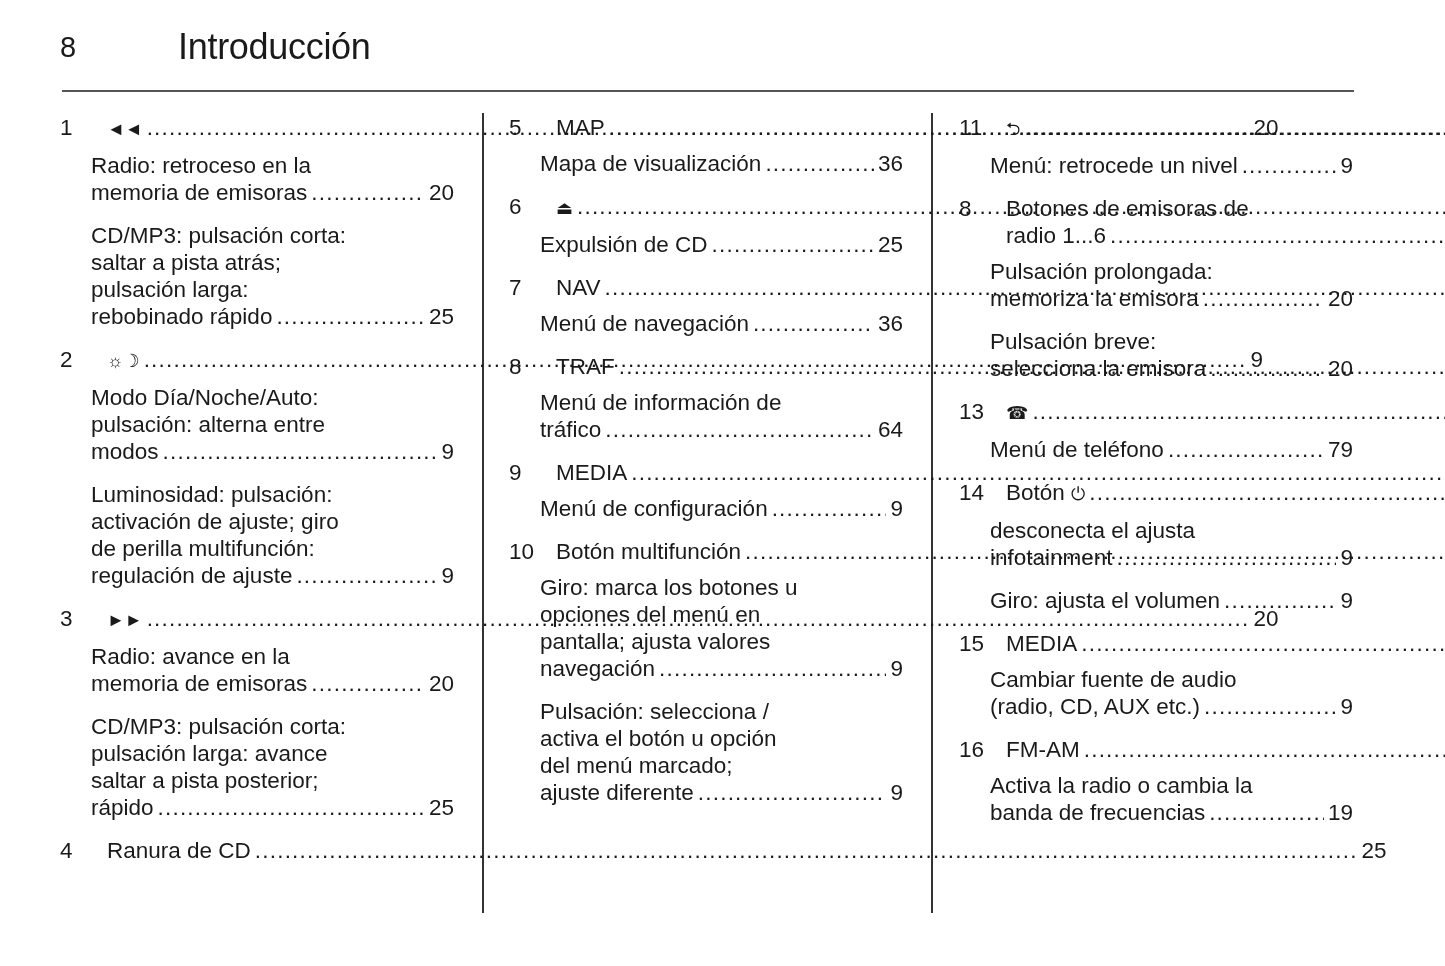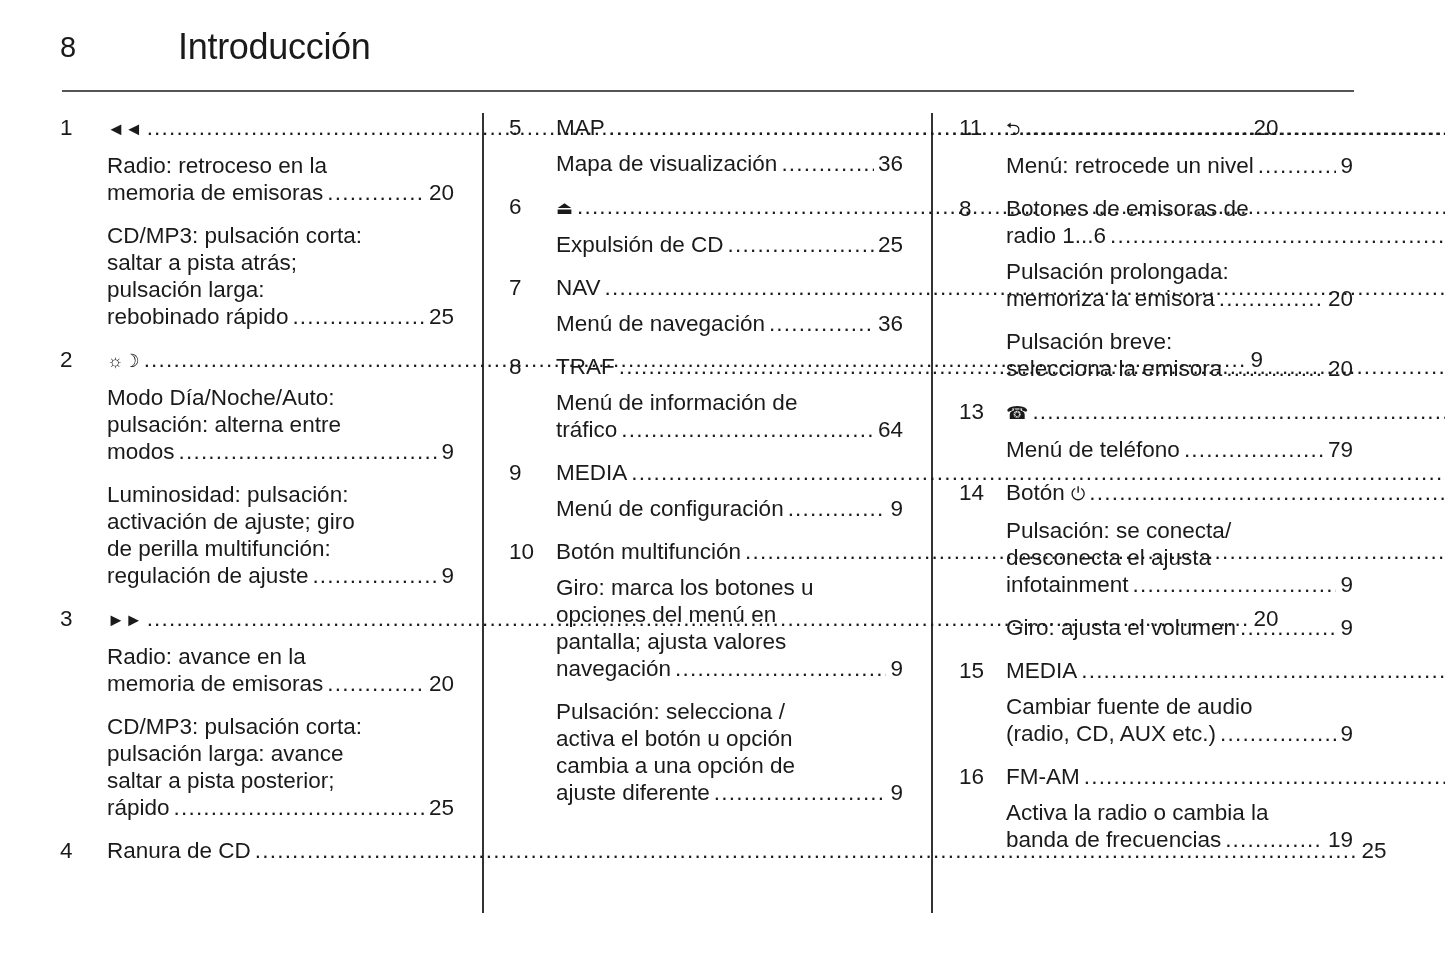--- a/index.html
+++ b/index.html
@@ -11,21 +11,21 @@
   .page-title { position: absolute; left: 178px; top: 28px; font-size: 36px; line-height: 38px; letter-spacing: -0.3px; }
   .header-rule { position: absolute; left: 62px; top: 90px; width: 1292px; height: 2px; background: #555555; }
   .col-divider { position: absolute; top: 113px; width: 2px; height: 800px; background: #333333; }
   .col { position: absolute; top: 114px; width: 394px; font-size: 22.5px; line-height: 27px; }
   .col.c1 { left: 60px; }
   .col.c2 { left: 509px; }
   .col.c3 { left: 959px; }
   .entry { display: flex; margin-bottom: 8px; }
   .entry .num { width: 47px; flex: 0 0 47px; }
   .entry .body { flex: 1; }
-  .sub { margin-left: 47px; margin-bottom: 16px; }
+  .sub { margin-left: 31px; margin-bottom: 16px; }
   .line { display: flex; align-items: baseline; white-space: nowrap; }
   .line .txt { flex: 0 0 auto; }
   .line .dots {
     flex: 1 1 auto; overflow: hidden; margin: 0 4px; color: #1a1a1a;
     white-space: nowrap; letter-spacing: 1.2px;
   }
   .line .dots::before {
     content: "....................................................................................................................................................";
   }
   .line .pg { flex: 0 0 auto; }
@@ -274,21 +274,21 @@
       </div>
     </div>
     <div class="sub">
       <div class="line">
         <span class="txt">Pulsación: selecciona /</span>
       </div>
       <div class="line">
         <span class="txt">activa el botón u opción</span>
       </div>
       <div class="line">
-        <span class="txt">cambia a una opción de</span>
+        <span class="txt">del menú marcado;</span>
       </div>
       <div class="line">
         <span class="txt"><span>ajuste diferente</span></span>
         <span class="dots"></span>
         <span class="pg">9</span>
       </div>
     </div>
   </div>
 <div class="col c3">
     <div class="entry">
@@ -358,23 +358,20 @@
     <div class="entry">
       <div class="num">14</div>
       <div class="body">
         <div class="line">
           <span class="txt"><span>Botón</span> <span class="icon">⏻</span></span>
           <span class="dots"></span>
         </div>
       </div>
     </div>
     <div class="sub" style="margin-top: 9px;">
-      <div class="line">
-        <span class="txt">Pulsación: se conecta/</span>
-      </div>
       <div class="line">
         <span class="txt">desconecta el ajusta</span>
       </div>
       <div class="line">
         <span class="txt"><span>infotainment</span></span>
         <span class="dots"></span>
         <span class="pg">9</span>
       </div>
     </div>
     <div class="sub">

